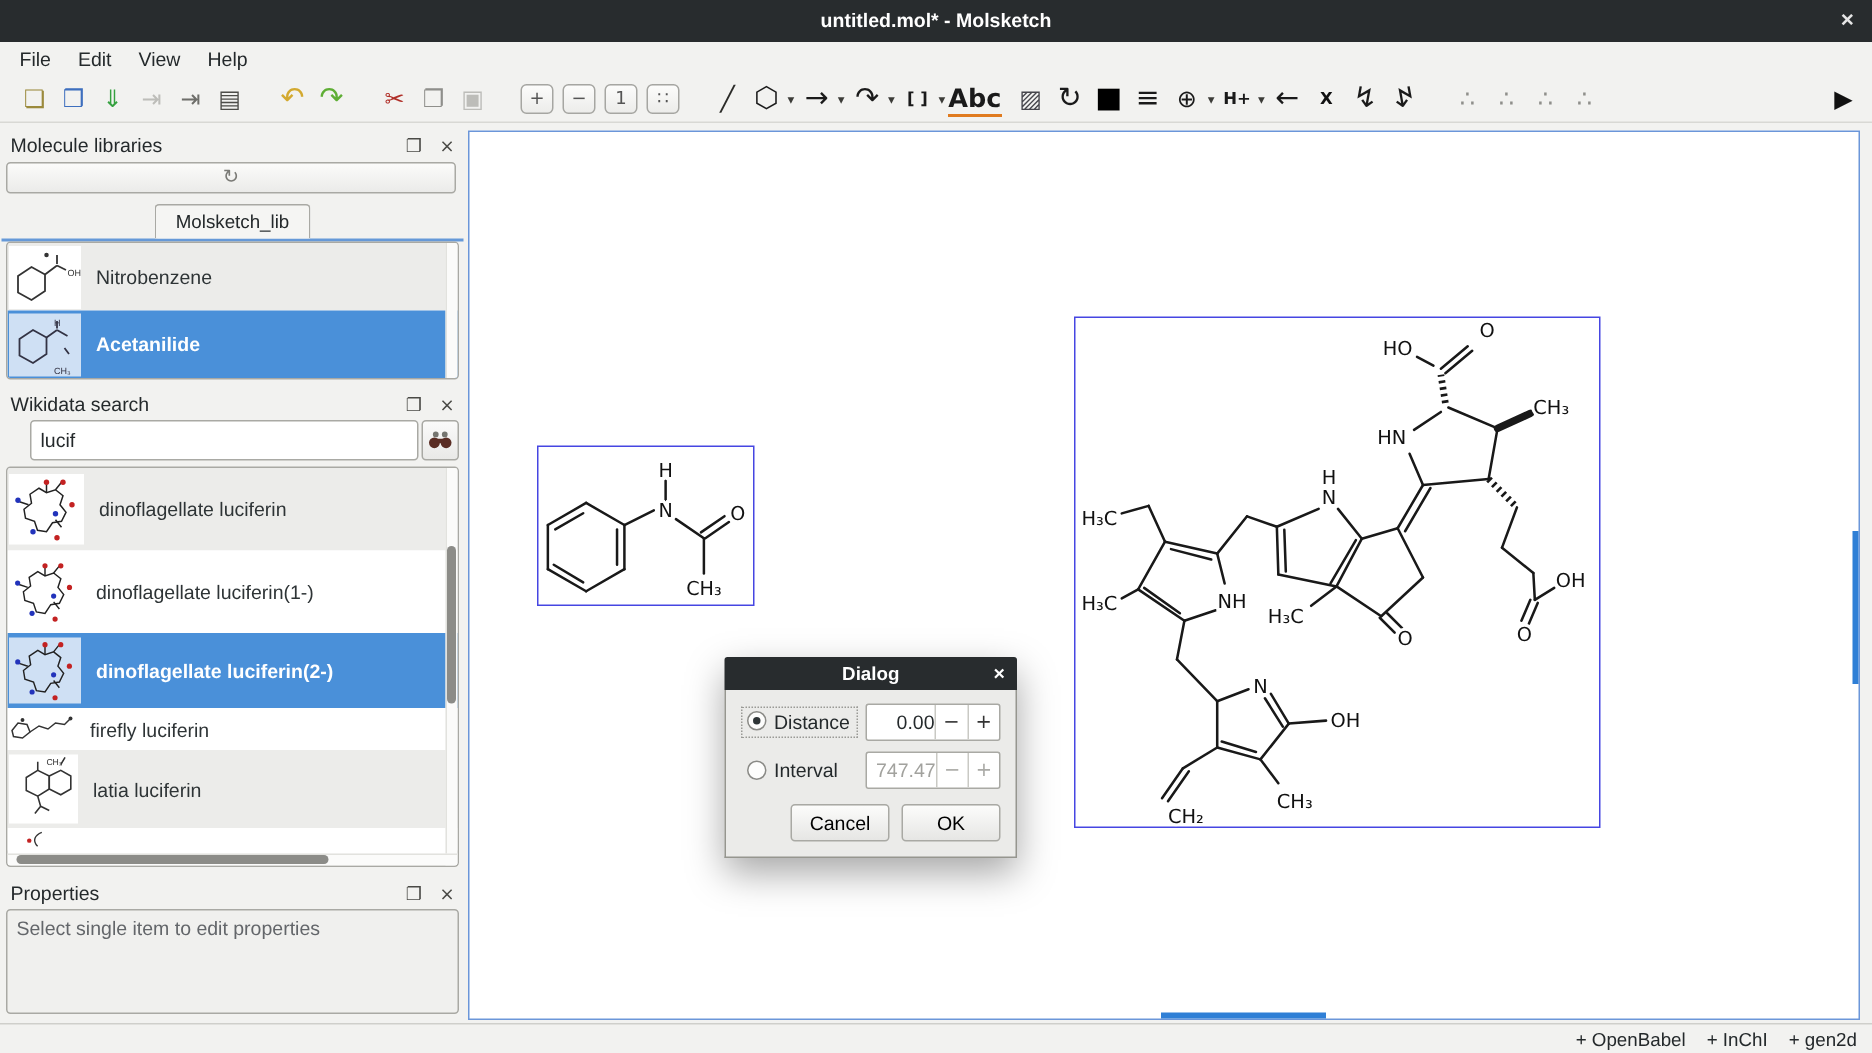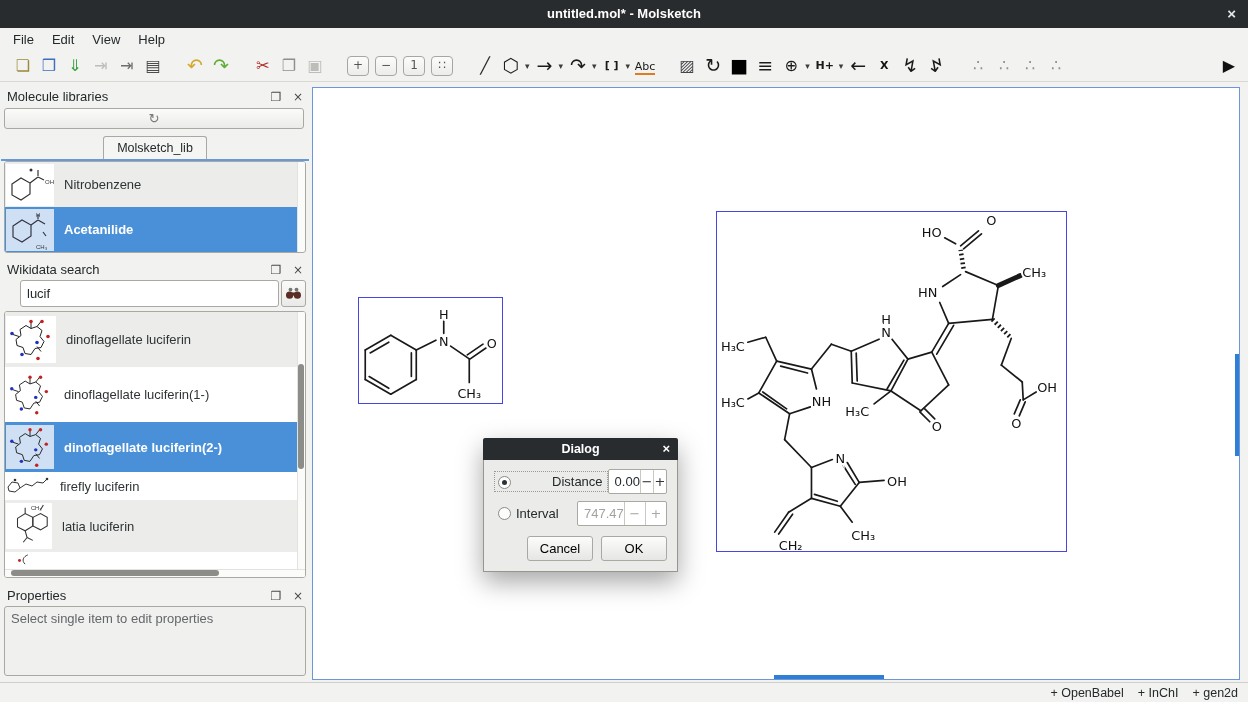--- a/index.html
+++ b/index.html
@@ -22,21 +22,21 @@
     background:#f2f2f0; border-bottom:1px solid #d8d8d4; }
   .tgroup { display:flex; align-items:center; }
   .tgroup.gap { margin-left:16px; }
   .tgroup.end { margin-left:auto; }
   .ticon { background:none; border:none; width:26px; height:24px; font-size:16px;
     line-height:22px; text-align:center; font-family:"DejaVu Sans", sans-serif; cursor:pointer; }
   .ticon span { pointer-events:none; }
   .ticon.boxed { width:22px; height:20px; margin:0 3px; border:1px solid #a6a6a2; border-radius:4px;
     background:linear-gradient(#fcfcfb,#ececea); font-size:12px; line-height:17px; color:#555; }
   .ticon.txt { font-size:11px; font-weight:bold; letter-spacing:0; }
-  .ticon.abc span { border-bottom:2px solid #e07b1f; font-size:11px; font-weight:normal; }
+  .ticon.abc span { border-bottom:2px solid #e07b1f; font-size:17px; font-weight:bold; }
   .ticon.big span { font-size:19px; }
   .dd { font-size:9px; color:#3c3c38; margin:0 2px 0 1px; cursor:pointer; }
 
   
   .main { position:relative; height:600px; }
 
   
   .dock { position:absolute; left:0; top:0; width:310px; height:600px; background:#f2f2f0; }
   .phead { display:flex; justify-content:space-between; align-items:center;
     height:18px; padding:0 7px; font-size:13px; }
@@ -98,21 +98,21 @@
   .cv-vthumb { position:absolute; right:0px; top:266px; width:4px; height:102px; background:#2f7fd6; cursor:pointer; }
 
   
   .dialog { position:absolute; left:483px; top:438px; width:195px; z-index:50;
     box-shadow:0 10px 24px rgba(0,0,0,.35); }
   .dtitle { position:relative; height:22px; background:#282c2e; color:#fff; font-size:12.5px;
     font-weight:bold; text-align:center; line-height:22px; border-radius:2px 2px 0 0; }
   .dclose { position:absolute; right:8px; top:0; font-size:13px; font-weight:bold; cursor:pointer; }
   .dbody { background:#ebebe9; border:1px solid #96968f; border-top:none; padding:9px 10px 10px 10px; }
   .drow { display:flex; align-items:center; margin-bottom:7px; }
-  .focusbox { display:flex; align-items:flex-end; border:1px dotted #9a9a96; padding:2px 4px 2px 3px;gap:36px; }
+  .focusbox { display:flex; align-items:flex-start; border:1px dotted #9a9a96; padding:2px 4px 2px 3px; }
   .nofocusbox { display:flex; align-items:center; padding:3px 5px 3px 4px; }
   .radio { width:13px; height:13px; border:1px solid #8a8a86; border-radius:50%;
     background:#fdfdfc; position:relative; flex:none; cursor:pointer; }
   .radio.on::after { content:""; position:absolute; left:3px; top:3px; width:5px; height:5px;
     border-radius:50%; background:#2e3436; }
   .rlabel { font-size:13px; margin-left:5px; }
   .spin { display:flex; margin-left:auto; width:90px; height:25px; border:1px solid #a9a9a4;
     border-radius:2px; background:#fff; overflow:hidden; }
   .spin .val { width:46px; padding-left:6px; line-height:23px; font-size:13px;text-align:right; }
   .spin .sbtn { width:22px; text-align:center; border-left:1px solid #c9c9c4; line-height:23px;

